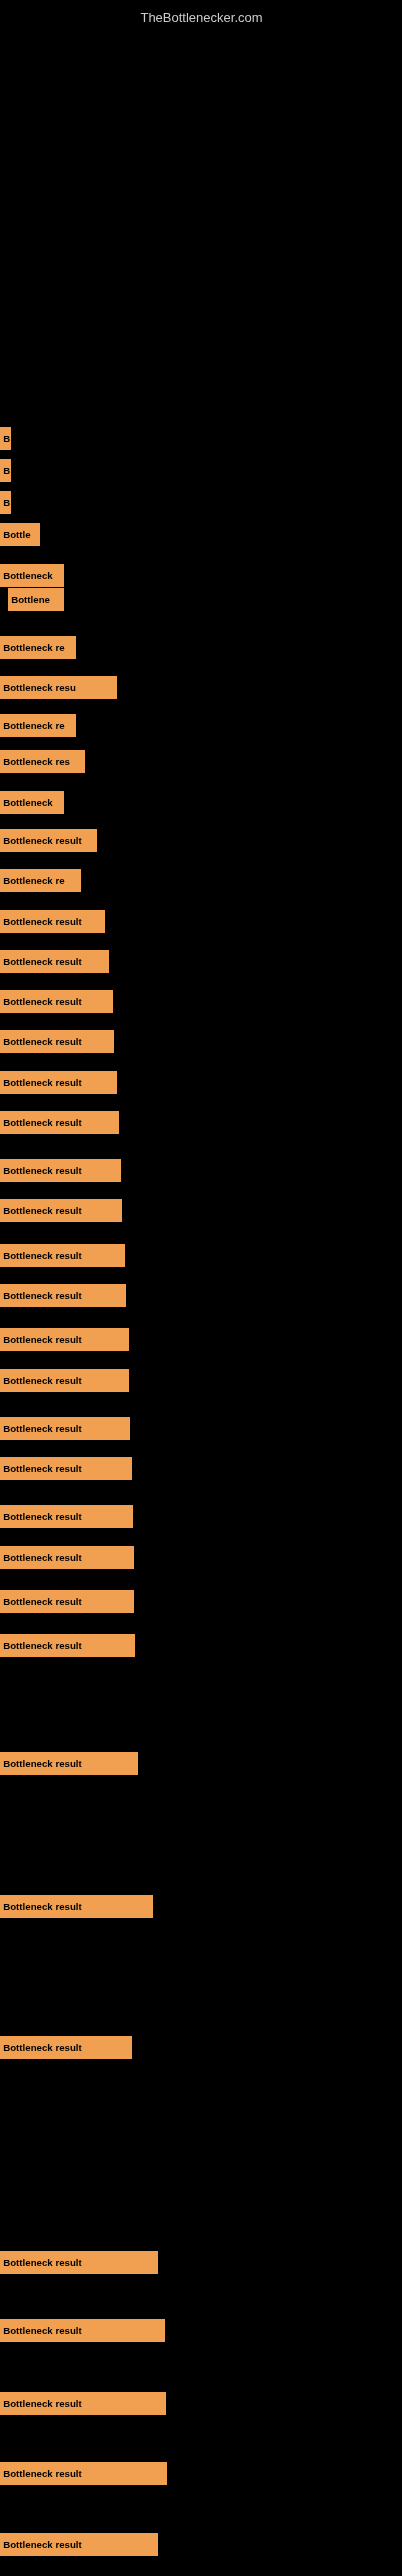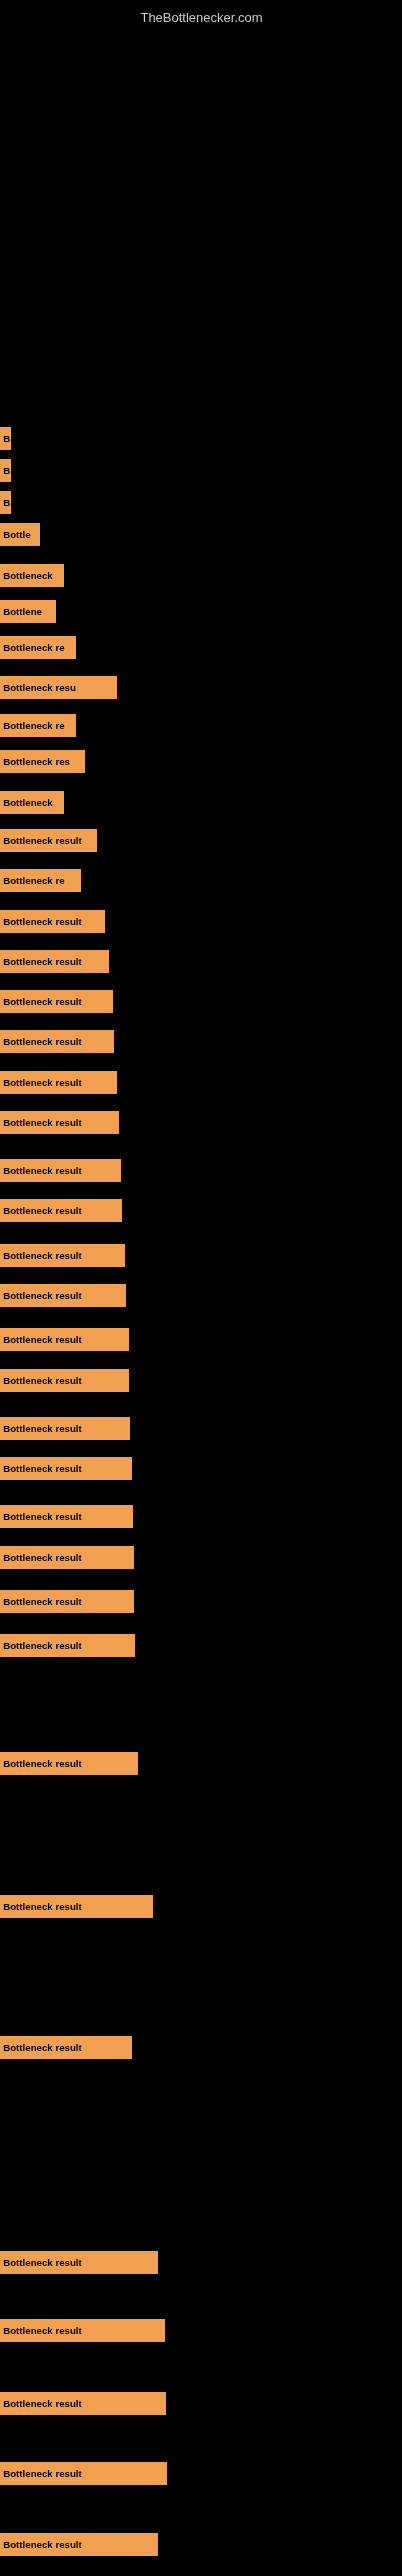--- a/index.html
+++ b/index.html
@@ -62,21 +62,21 @@
 <div class="bar-container" style="top: 523px; left: 0px;">
     <div class="bar" style="width: 40px;">
       <span class="bar-label">Bottle</span>
     </div>
   </div>
 <div class="bar-container" style="top: 564px; left: 0px;">
     <div class="bar" style="width: 64px;">
       <span class="bar-label">Bottleneck</span>
     </div>
   </div>
-<div class="bar-container" style="top: 600px; left: 0px;">
+<div class="bar-container" style="top: 588px; left: 0px; padding-left: 8px;">
     <div class="bar" style="width: 56px;">
       <span class="bar-label">Bottlene</span>
     </div>
   </div>
 <div class="bar-container" style="top: 636px; left: 0px;">
     <div class="bar" style="width: 76px;">
       <span class="bar-label">Bottleneck re</span>
     </div>
   </div>
 <div class="bar-container" style="top: 676px; left: 0px;">

